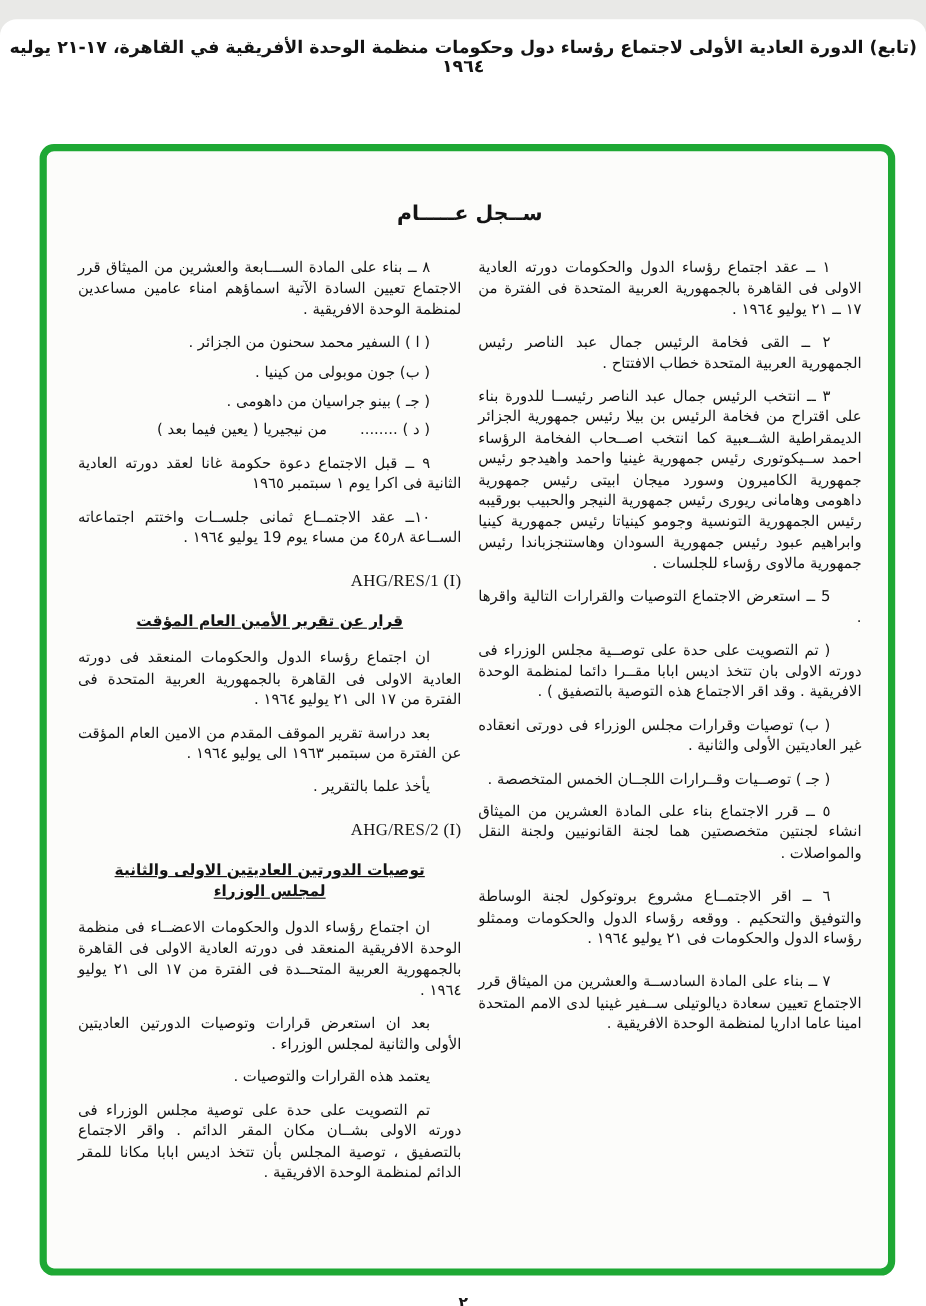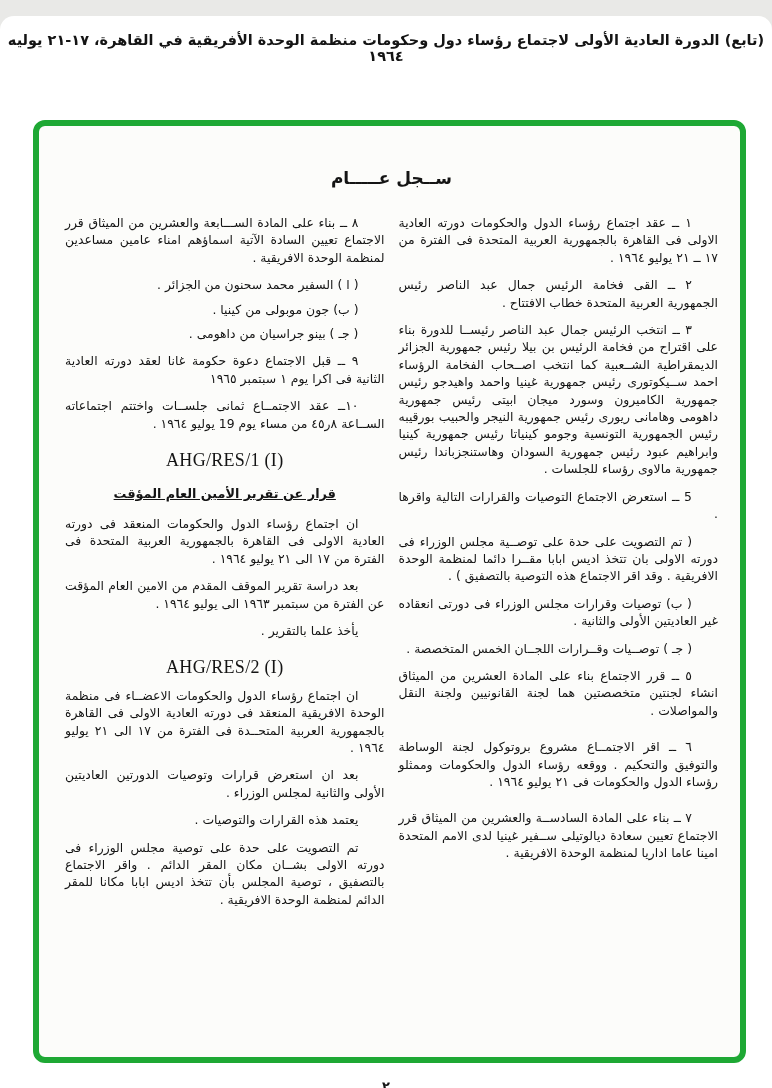--- a/index.html
+++ b/index.html
@@ -32,23 +32,23 @@
     text-align:center;font-weight:bold;font-size:17px;
     letter-spacing:1px;margin:0 0 4px 0;
   }
   .columns{display:flex;gap:14px;margin-top:24px;}
   .col{flex:1;min-width:0;font-size:12.4px;line-height:17.4px;}
   .block{margin:10px 0;}
   .para{text-align:justify;text-indent:2.1em;}
   .sub{text-indent:2.1em;margin:7px 0;}
   .last-line{text-align:right;text-indent:2.1em;}
   .code{
-    direction:ltr;text-align:center;
+    direction:ltr;text-align:right;
     font-family:"Liberation Serif",serif;
-    font-size:18px;letter-spacing:0.3px;
+    font-size:14px;letter-spacing:0.3px;
     margin:20px 0 10px;
   }
   .heading{
     text-align:center;font-weight:bold;font-size:12.8px;
     white-space:pre-line;text-indent:0;
     margin:16px 0 12px;
     text-decoration:underline;
   }
   #col-right .block:first-child{margin-top:2px;}
   #col-left .block:first-child{margin-top:2px;}
@@ -80,28 +80,31 @@
           <div class="block para">( جـ ) توصــيات وقــرارات اللجــان الخمس المتخصصة .</div>
           <div class="block para">٥ ــ قرر الاجتماع بناء على المادة العشرين من الميثاق انشاء لجنتين متخصصتين هما لجنة القانونيين ولجنة النقل والمواصلات .</div>
           <div class="block para">٦ ــ اقر الاجتمــاع مشروع بروتوكول لجنة الوساطة والتوفيق والتحكيم . ووقعه رؤساء الدول والحكومات وممثلو رؤساء الدول والحكومات فى ٢١ يوليو ١٩٦٤ .</div>
           <div class="block para">٧ ــ بناء على المادة السادســة والعشرين من الميثاق قرر الاجتماع تعيين سعادة ديالوتيلى ســفير غينيا لدى الامم المتحدة امينا عاما اداريا لمنظمة الوحدة الافريقية .</div>
         </div>
       <div class="col" id="col-left">
           <div class="block para">٨ ــ بناء على المادة الســـابعة والعشرين من الميثاق قرر الاجتماع تعيين السادة الآتية اسماؤهم امناء عامين مساعدين لمنظمة الوحدة الافريقية .</div>
           <div class="block sub">( ا ) السفير محمد سحنون من الجزائر .</div>
           <div class="block sub">( ب) جون موبولى من كينيا .</div>
           <div class="block sub">( جـ ) بينو جراسيان من داهومى .</div>
+          <div class="block sub">( د ) ........&nbsp;&nbsp;&nbsp;&nbsp;&nbsp;&nbsp; من نيجيريا ( يعين فيما بعد )</div>
           <div class="block para">٩ ــ قبل الاجتماع دعوة حكومة غانا لعقد دورته العادية الثانية فى اكرا يوم ١ سبتمبر ١٩٦٥</div>
           <div class="block para">١٠ــ عقد الاجتمــاع ثمانى جلســات واختتم اجتماعاته الســاعة ٨ر٤٥ من مساء يوم 19 يوليو ١٩٦٤ .</div>
           <div class="block code">AHG/RES/1 (I)</div>
           <div class="block heading">قرار عن تقرير الأمين العام المؤقت</div>
           <div class="block para">ان اجتماع رؤساء الدول والحكومات المنعقد فى دورته العادية الاولى فى القاهرة بالجمهورية العربية المتحدة فى الفترة من ١٧ الى ٢١ يوليو ١٩٦٤ .</div>
           <div class="block para">بعد دراسة تقرير الموقف المقدم من الامين العام المؤقت عن الفترة من سبتمبر ١٩٦٣ الى يوليو ١٩٦٤ .</div>
           <div class="block last-line">يأخذ علما بالتقرير .</div>
           <div class="block code">AHG/RES/2 (I)</div>
+          <div class="block heading">توصيات الدورتين العاديتين الاولى والثانية
+لمجلس الوزراء</div>
           <div class="block para">ان اجتماع رؤساء الدول والحكومات الاعضــاء فى منظمة الوحدة الافريقية المنعقد فى دورته العادية الاولى فى القاهرة بالجمهورية العربية المتحــدة فى الفترة من ١٧ الى ٢١ يوليو ١٩٦٤ .</div>
           <div class="block para">بعد ان استعرض قرارات وتوصيات الدورتين العاديتين الأولى والثانية لمجلس الوزراء .</div>
           <div class="block last-line">يعتمد هذه القرارات والتوصيات .</div>
           <div class="block para">تم التصويت على حدة على توصية مجلس الوزراء فى دورته الاولى بشــان مكان المقر الدائم . واقر الاجتماع بالتصفيق ، توصية المجلس بأن تتخذ اديس ابابا مكانا للمقر الدائم لمنظمة الوحدة الافريقية .</div>
         </div>
     </div>
   </div>
 
   <div class="page-num">٢</div>
 

